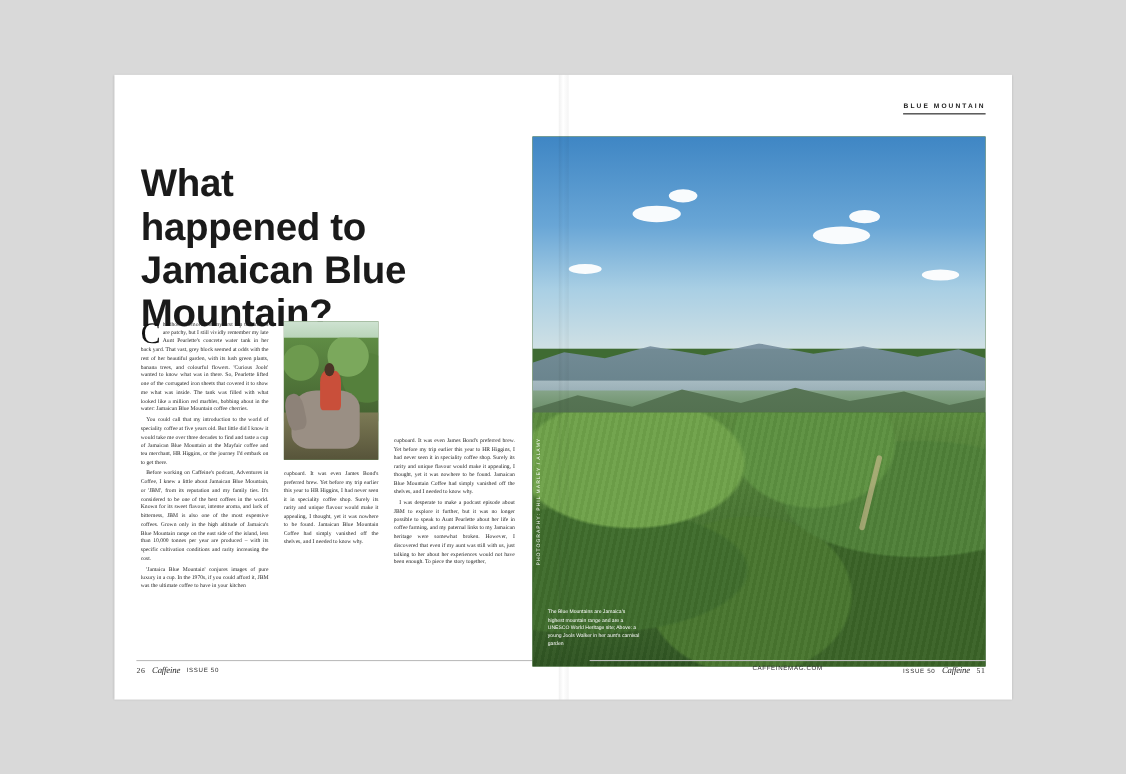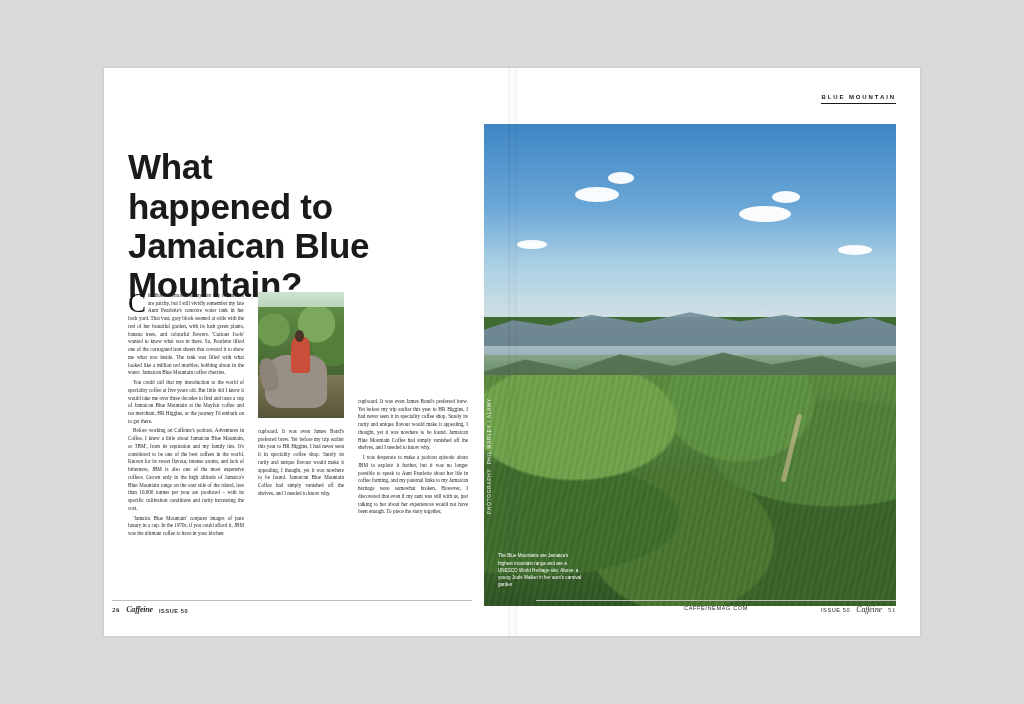--- a/index.html
+++ b/index.html
@@ -128,33 +128,32 @@
     font-family: "Liberation Serif", serif;
     font-size: 27px;
     line-height: 0.78;
     padding: 1px 2px 0 0;
     color: #111;
   }
 
   
   #left-footer {
     position: absolute;
-    left: 8px;
+    left: 20px;
     bottom: 22px;
     width: 360px;
     border-top: 0.6px solid #bdbdbd;
     padding-top: 4px;
     display: flex;
-    align-items: flex-end;
+    align-items: center;
     gap: 6px;
     font-family: "Liberation Sans", sans-serif;
     font-size: 5.6px;
     letter-spacing: 0.6px;
     color: #2b2b2b;
-    font-weight: bold;
   }
   .folio-num { font-size: 7px; font-family:"Liberation Serif", serif; }
   .mast {
     font-family: "Liberation Serif", serif;
     font-style: italic;
     font-size: 8px;
     letter-spacing: -0.2px;
   }
 
   

